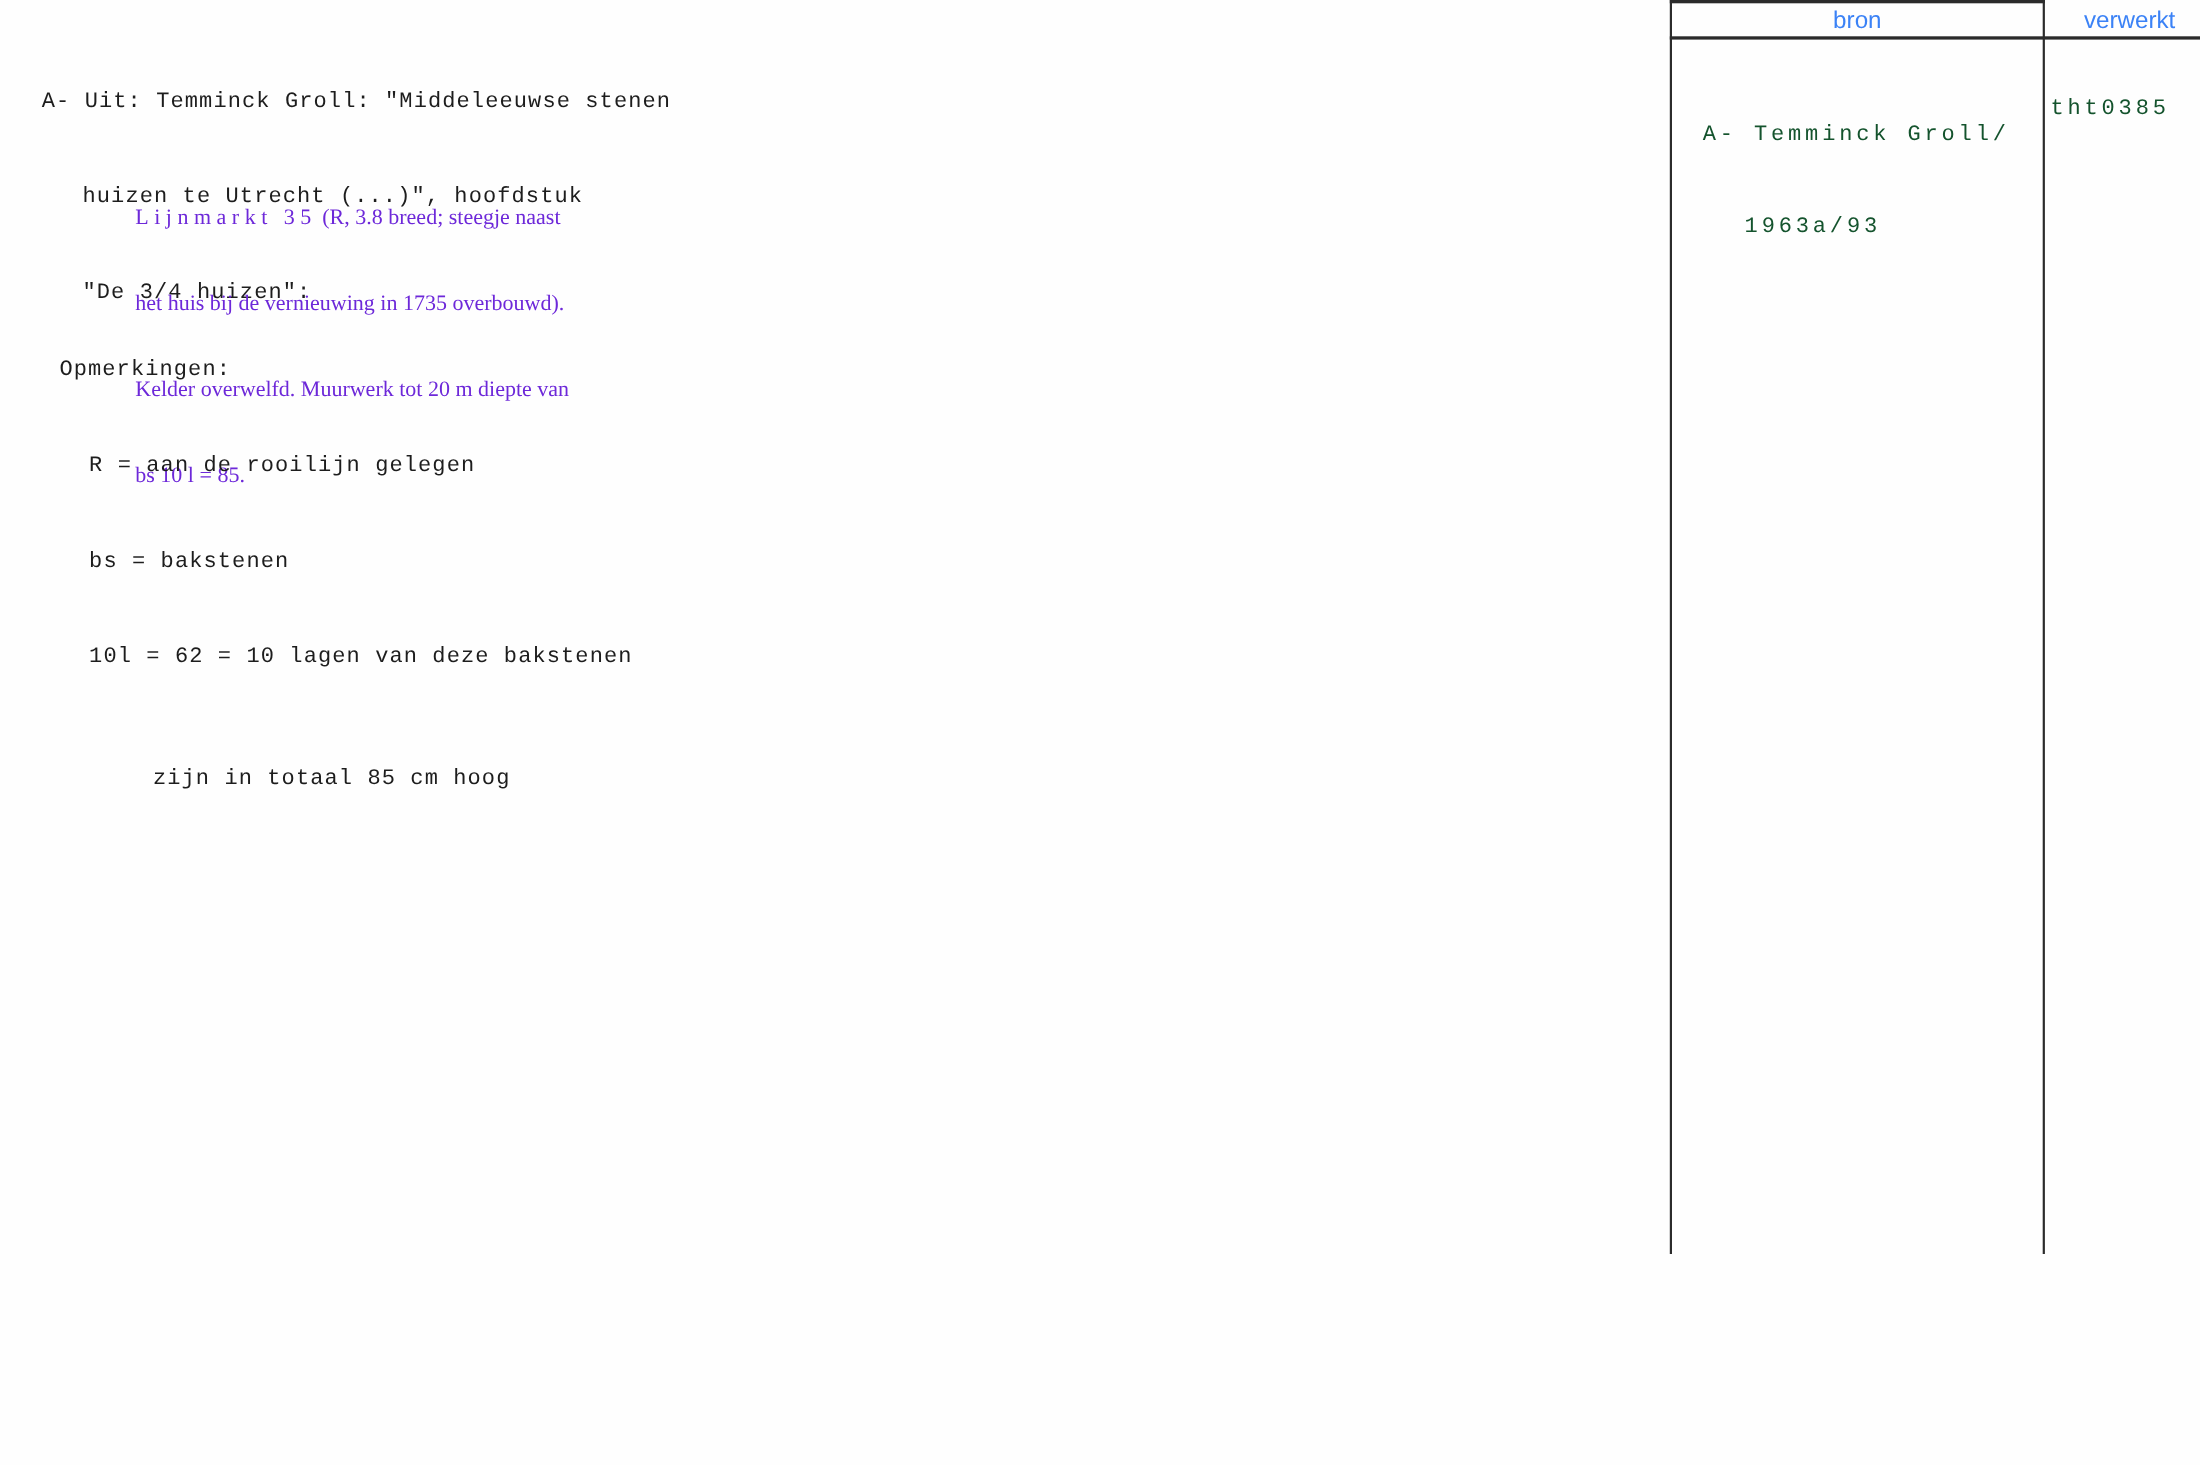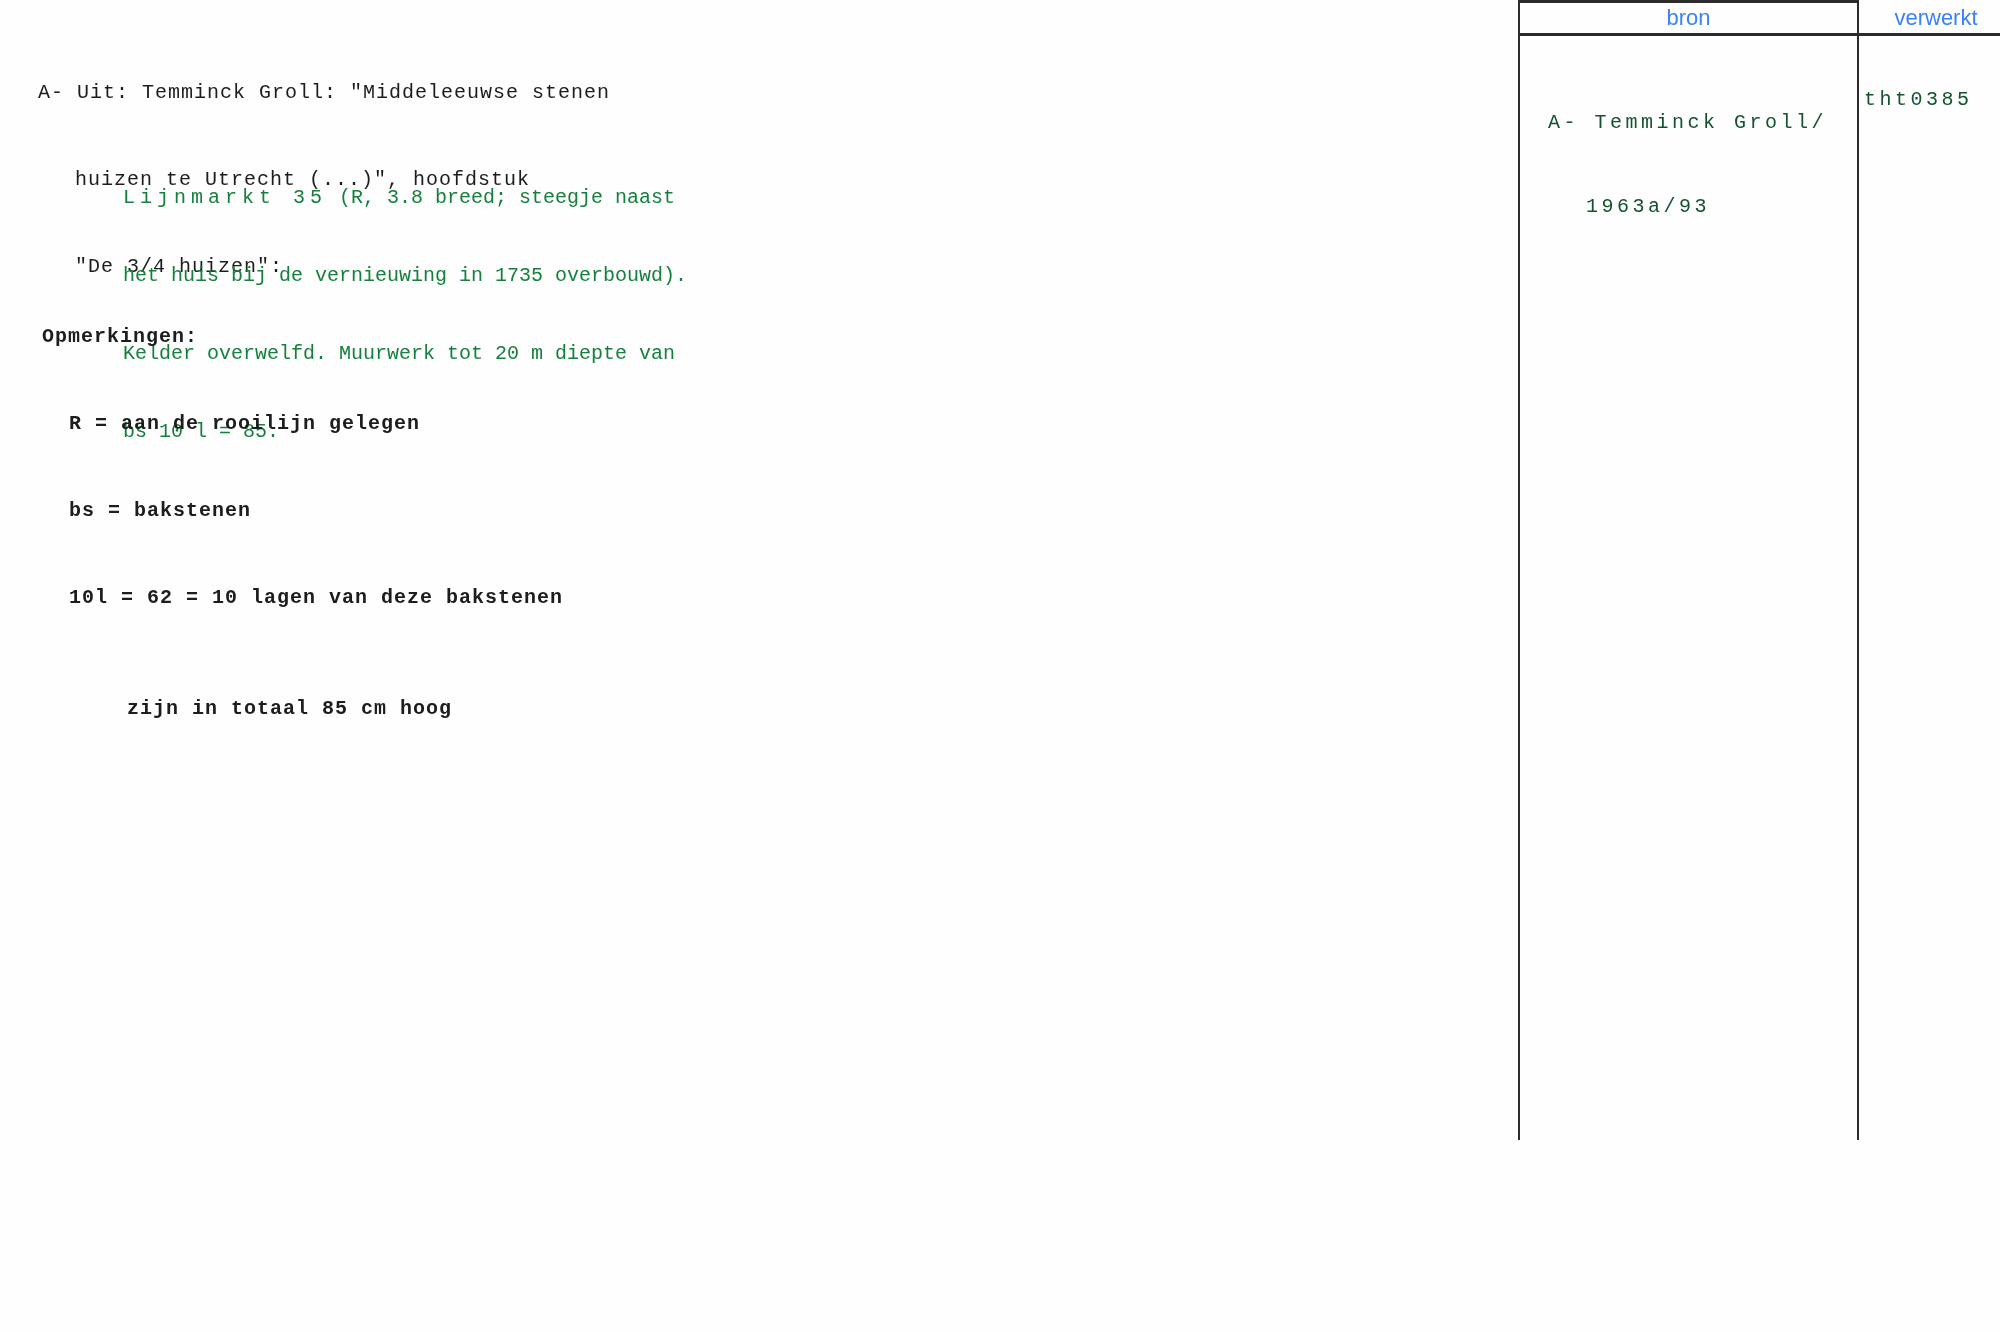--- a/index.html
+++ b/index.html
@@ -19,35 +19,35 @@
   .tw {
     font-family: "Liberation Mono", "DejaVu Sans Mono", monospace;
     font-size: 20px;
     letter-spacing: 1px;
     line-height: 29px;
     color: #1d1d1d;
     white-space: pre;
   }
   
   .print {
-    font-family: Liberation Mono, monospace;
+    font-family: Liberation Serif, serif;
     font-size: 20px;
     line-height: 26px;
-    color: #15803d;
+    color: #6d28d9;
     white-space: pre;
   }
   .abs { position: absolute; }
 
   .heading-block { left: 38px; top: 20px; }
   .heading-indent { padding-left: 37px; }
 
   .excerpt-block { left: 123px; top: 133px; }
   .spaced-address { letter-spacing: 5px; }
 
-  .remarks-block { left: 42px; top: 264px; font-weight: bold; }
+  .remarks-block { left: 54px; top: 264px; }
   .remarks-indent-1 { padding-left: 27px; }
   .remarks-indent-2 { padding-left: 85px; margin-top: 24px; }
 
   
   .rule { position: absolute; background: #2b2b2b; }
   .vline-left  { left: 1518px; top: 0; width: 2px; height: 1140px; }
   .vline-mid   { left: 1857px; top: 0; width: 2px; height: 1140px; }
   .hline-top   { left: 1518px; top: 0; width: 341px; height: 3px; }
   .hline-head  { left: 1518px; top: 33px; width: 482px; height: 3px; }
 

